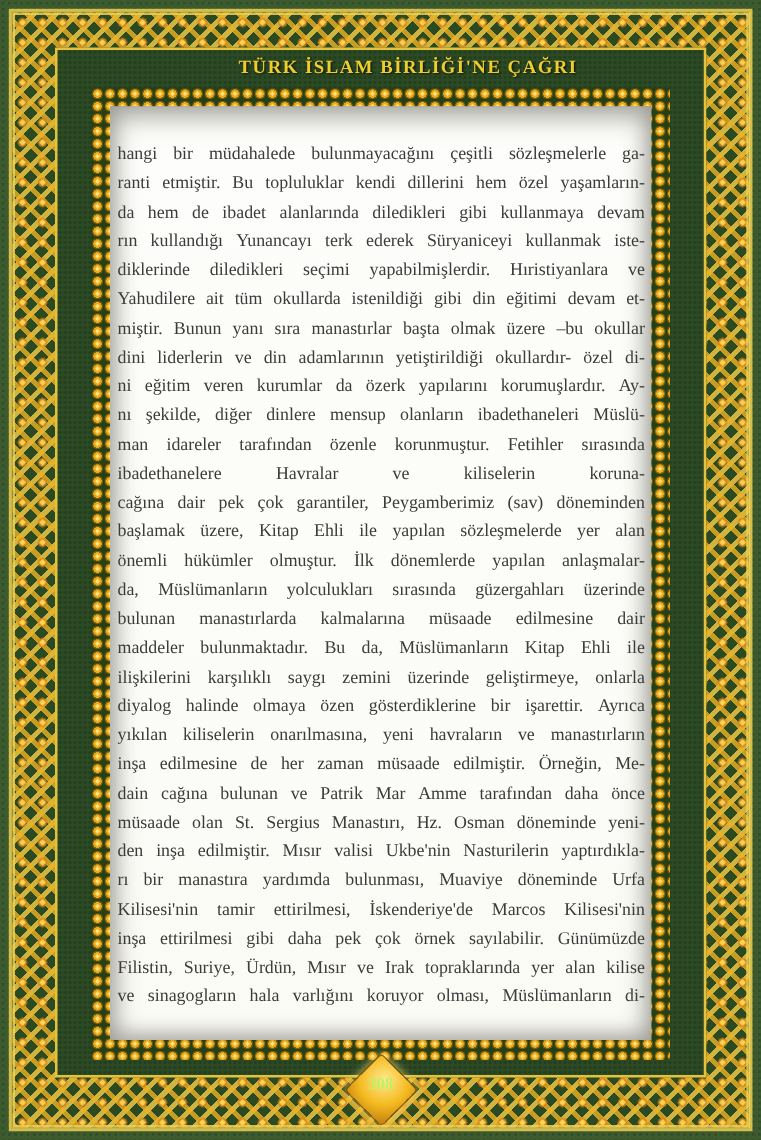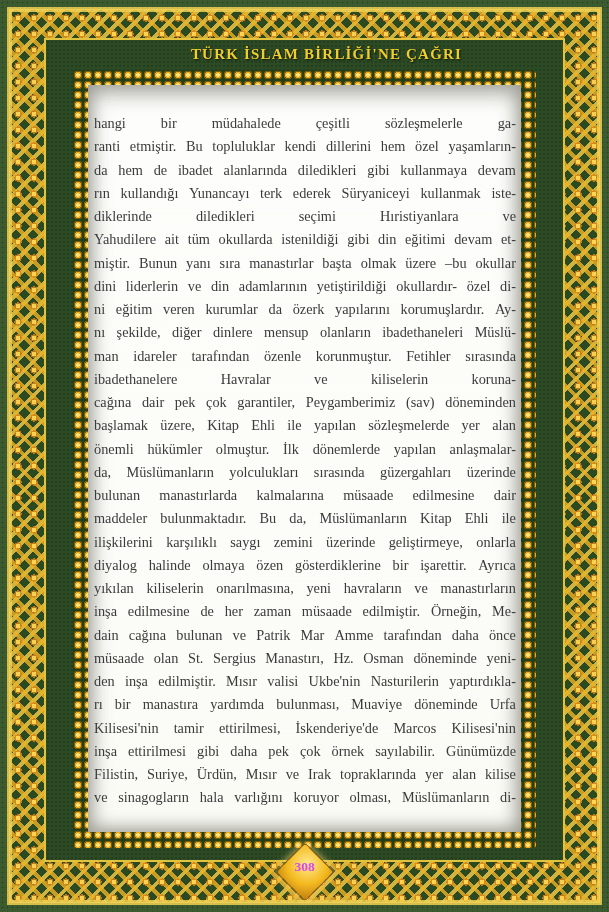--- a/index.html
+++ b/index.html
@@ -94,39 +94,40 @@
     position: absolute; inset: 8px;
     transform: rotate(45deg);
     background: radial-gradient(circle at 40% 32%, #ffe98e, #f4ba20 55%, #c07c10 100%);
     border: 1px solid #8a5c08;
     border-radius: 4px;
     box-shadow: 0 0 8px rgba(255,220,120,0.85);
   }
   .medallion .num {
     position: absolute; inset: 0 0 10px 0;
     display: flex; align-items: center; justify-content: center;
-    font-weight: bold; font-size: 13.5px; color: #d946ef;
+    font-weight: bold; font-size: 13.5px; color: #bef264;
   }
 </style>
 </head>
 <body>
 
 <div class="stage">
   <div class="bg"></div>
   <div class="ring-floral"></div>
   <div class="ring-green"></div>
   <div class="title">TÜRK İSLAM BİRLİĞİ'NE ÇAĞRI</div>
   <div class="ring-chain"></div>
 
   <div class="page">
     <div class="body-text">
         <div class="line">
           <span>hangi</span>
           <span>bir</span>
           <span>müdahalede</span>
+          <span>bulunmayacağını</span>
           <span>çeşitli</span>
           <span>sözleşmelerle</span>
           <span>ga-</span>
         </div>
         <div class="line">
           <span>ranti</span>
           <span>etmiştir.</span>
           <span>Bu</span>
           <span>topluluklar</span>
           <span>kendi</span>
@@ -153,20 +154,21 @@
           <span>terk</span>
           <span>ederek</span>
           <span>Süryaniceyi</span>
           <span>kullanmak</span>
           <span>iste-</span>
         </div>
         <div class="line">
           <span>diklerinde</span>
           <span>diledikleri</span>
           <span>seçimi</span>
+          <span>yapabilmişlerdir.</span>
           <span>Hıristiyanlara</span>
           <span>ve</span>
         </div>
         <div class="line">
           <span>Yahudilere</span>
           <span>ait</span>
           <span>tüm</span>
           <span>okullarda</span>
           <span>istenildiği</span>
           <span>gibi</span>

